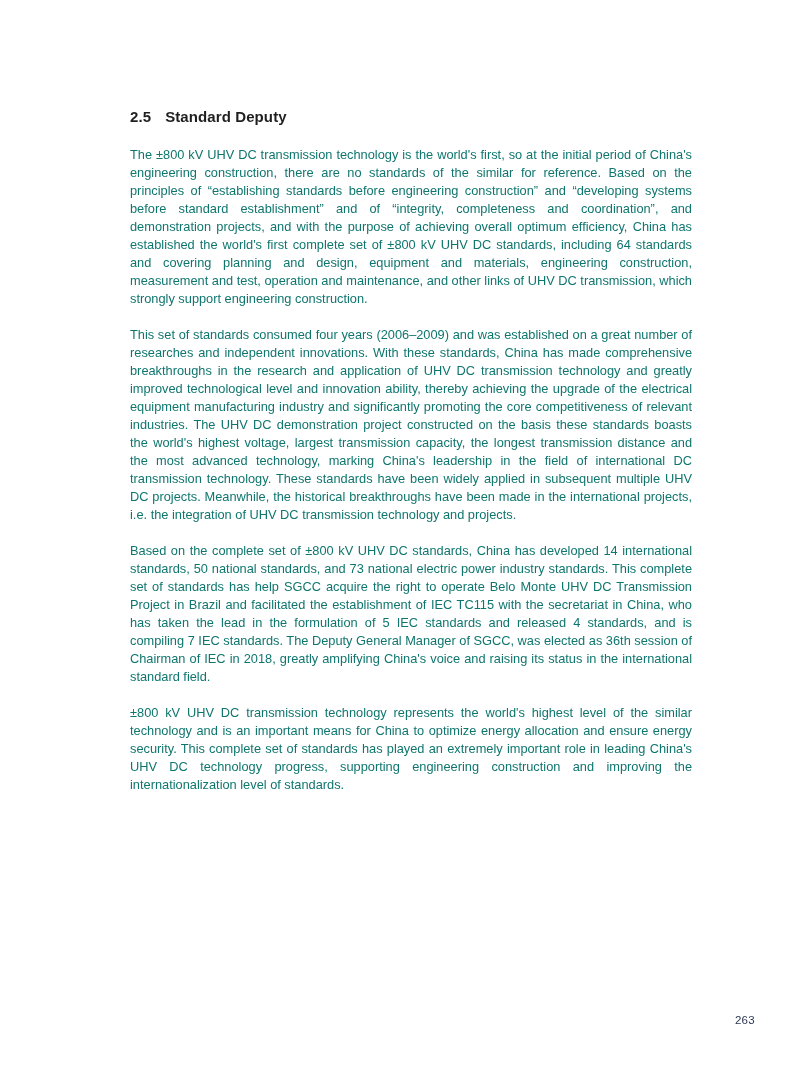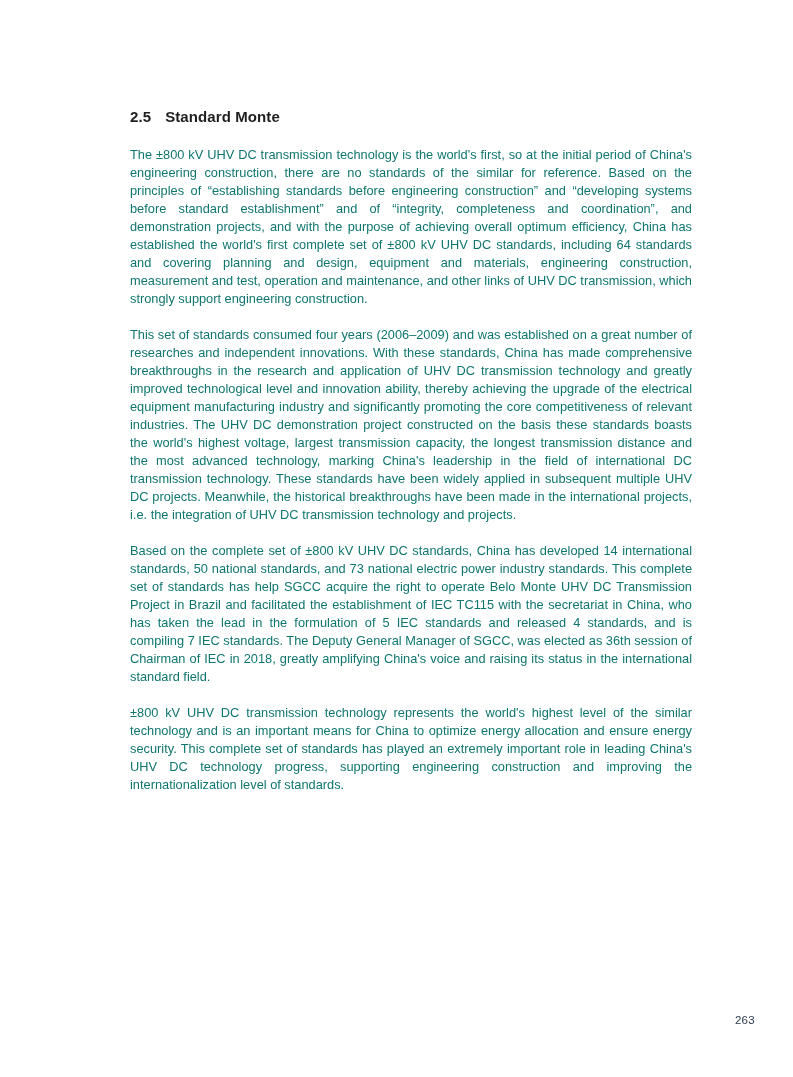--- a/index.html
+++ b/index.html
@@ -46,21 +46,21 @@
     font-size: 11.5px;
     color: #2e3a52;
     letter-spacing: 0.3px;
   }
 </style>
 </head>
 <body>
 
 <div class="page">
   <div class="content">
-    <h2 class="section-heading"><span class="num">2.5</span><span>Standard Monte</span></h2>
+    <h2 class="section-heading"><span class="num">2.5</span><span>Standard Deputy</span></h2>
     <div class="body-text">
       <p>The ±800 kV UHV DC transmission technology is the world's first, so at the initial period of China's engineering construction, there are no standards of the similar for reference. Based on the principles of “establishing standards before engineering construction” and “developing systems before standard establishment” and of “integrity, completeness and coordination”, and demonstration projects, and with the purpose of achieving overall optimum efficiency, China has established the world's first complete set of ±800 kV UHV DC standards, including 64 standards and covering planning and design, equipment and materials, engineering construction, measurement and test, operation and maintenance, and other links of UHV DC transmission, which strongly support engineering construction.</p>
       <p>This set of standards consumed four years (2006–2009) and was established on a great number of researches and independent innovations. With these standards, China has made comprehensive breakthroughs in the research and application of UHV DC transmission technology and greatly improved technological level and innovation ability, thereby achieving the upgrade of the electrical equipment manufacturing industry and significantly promoting the core competitiveness of relevant industries. The UHV DC demonstration project constructed on the basis these standards boasts the world's highest voltage, largest transmission capacity, the longest transmission distance and the most advanced technology, marking China's leadership in the field of international DC transmission technology. These standards have been widely applied in subsequent multiple UHV DC projects. Meanwhile, the historical breakthroughs have been made in the international projects, i.e. the integration of UHV DC transmission technology and projects.</p>
       <p>Based on the complete set of ±800 kV UHV DC standards, China has developed 14 international standards, 50 national standards, and 73 national electric power industry standards. This complete set of standards has help SGCC acquire the right to operate Belo Monte UHV DC Transmission Project in Brazil and facilitated the establishment of IEC TC115 with the secretariat in China, who has taken the lead in the formulation of 5 IEC standards and released 4 standards, and is compiling 7 IEC standards. The Deputy General Manager of SGCC, was elected as 36th session of Chairman of IEC in 2018, greatly amplifying China's voice and raising its status in the international standard field.</p>
       <p>±800 kV UHV DC transmission technology represents the world's highest level of the similar technology and is an important means for China to optimize energy allocation and ensure energy security. This complete set of standards has played an extremely important role in leading China's UHV DC technology progress, supporting engineering construction and improving the internationalization level of standards.</p>
     </div>
   </div>
   <div class="page-number">263</div>
 </div>
 

